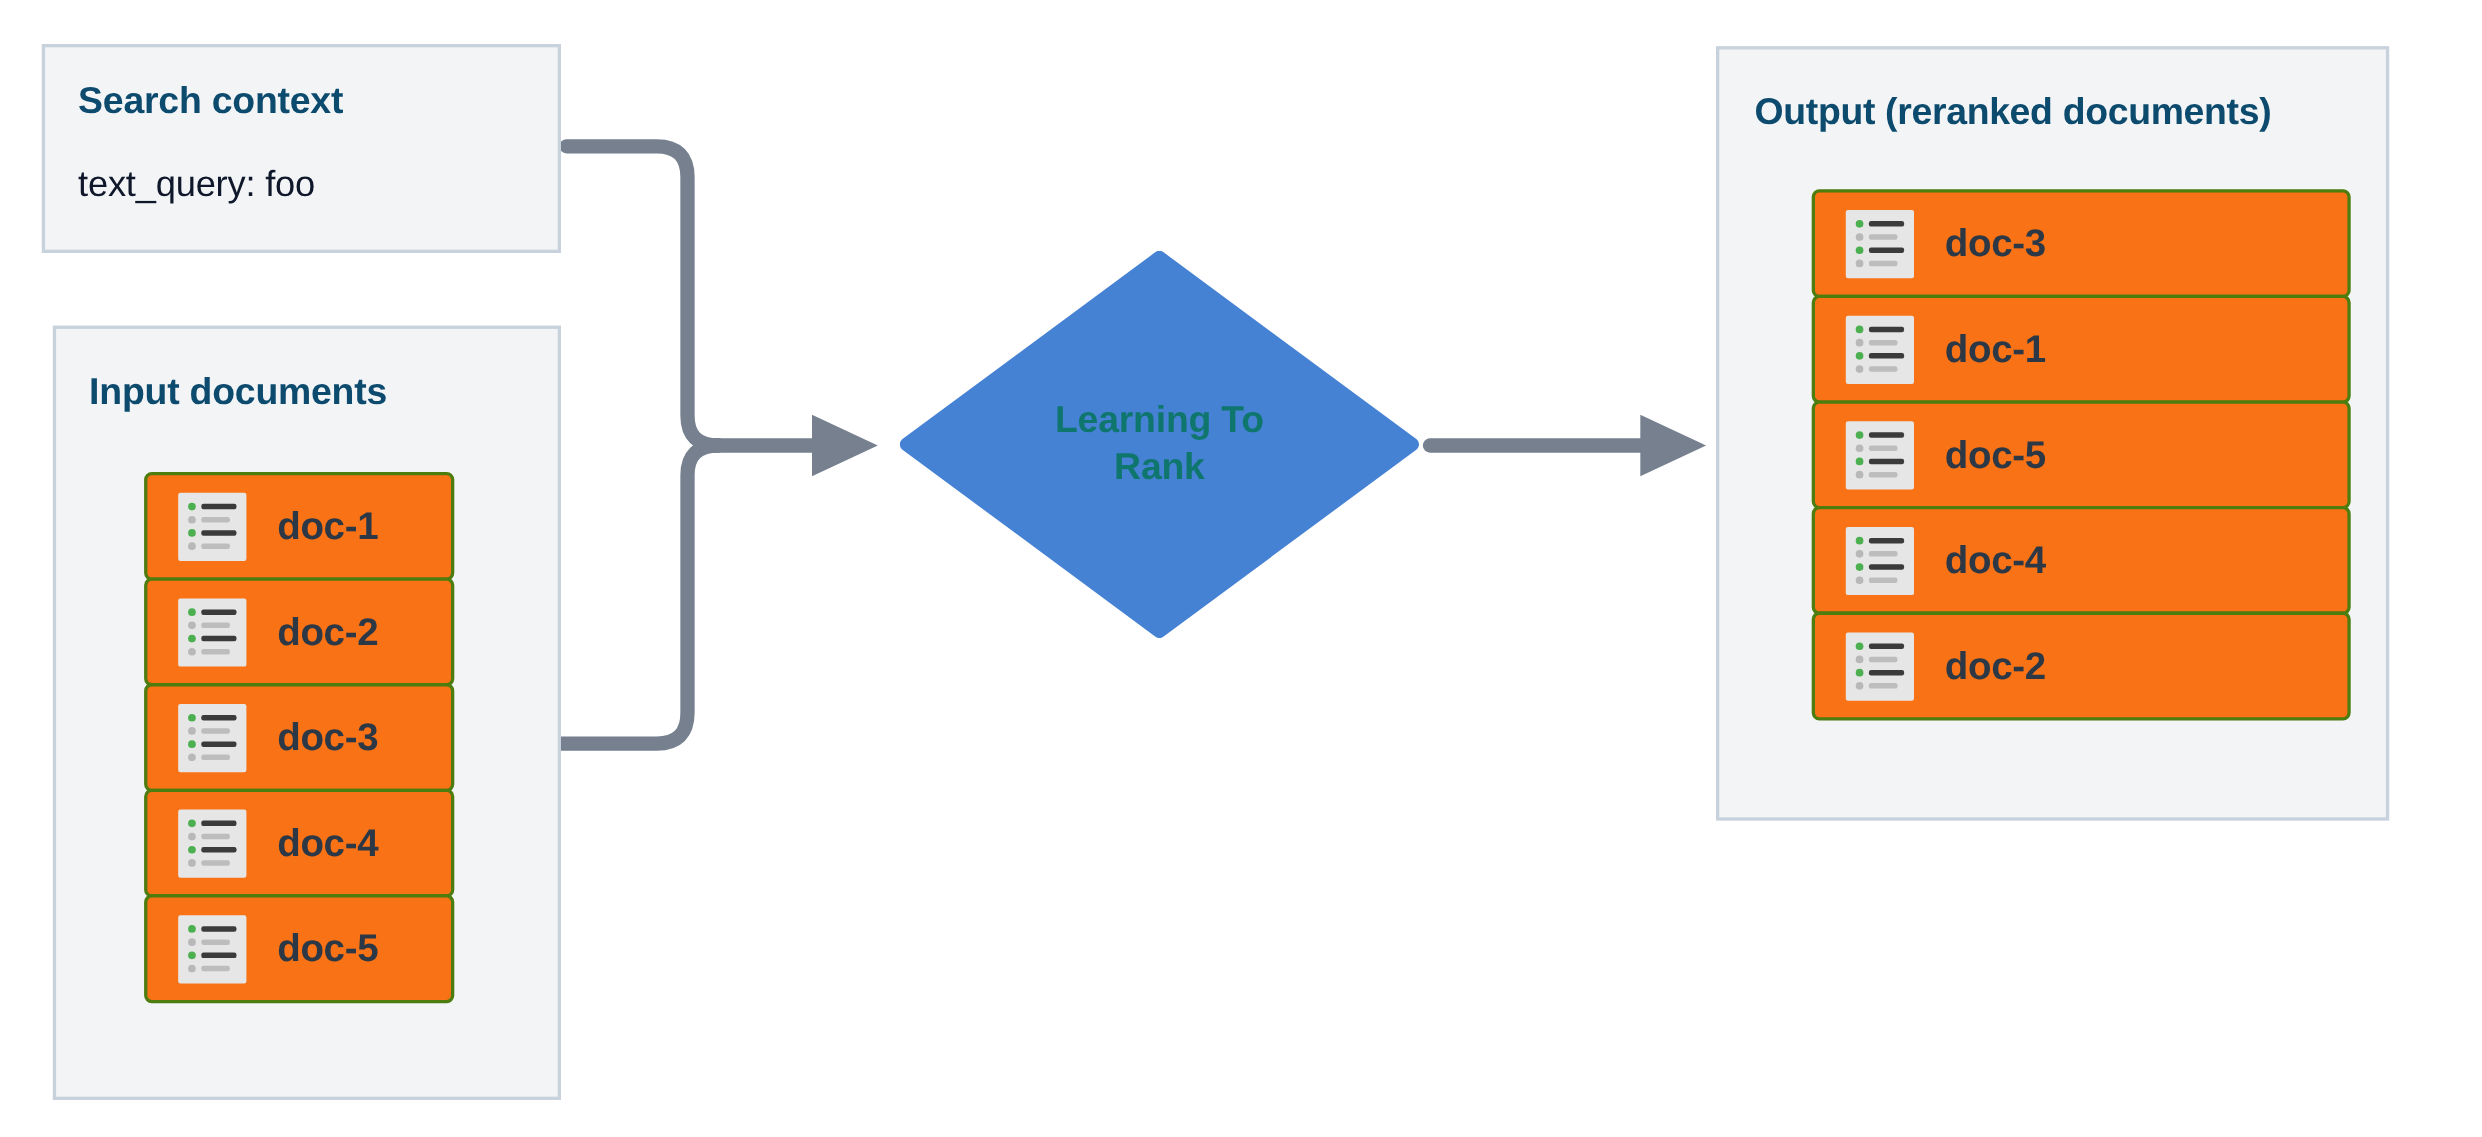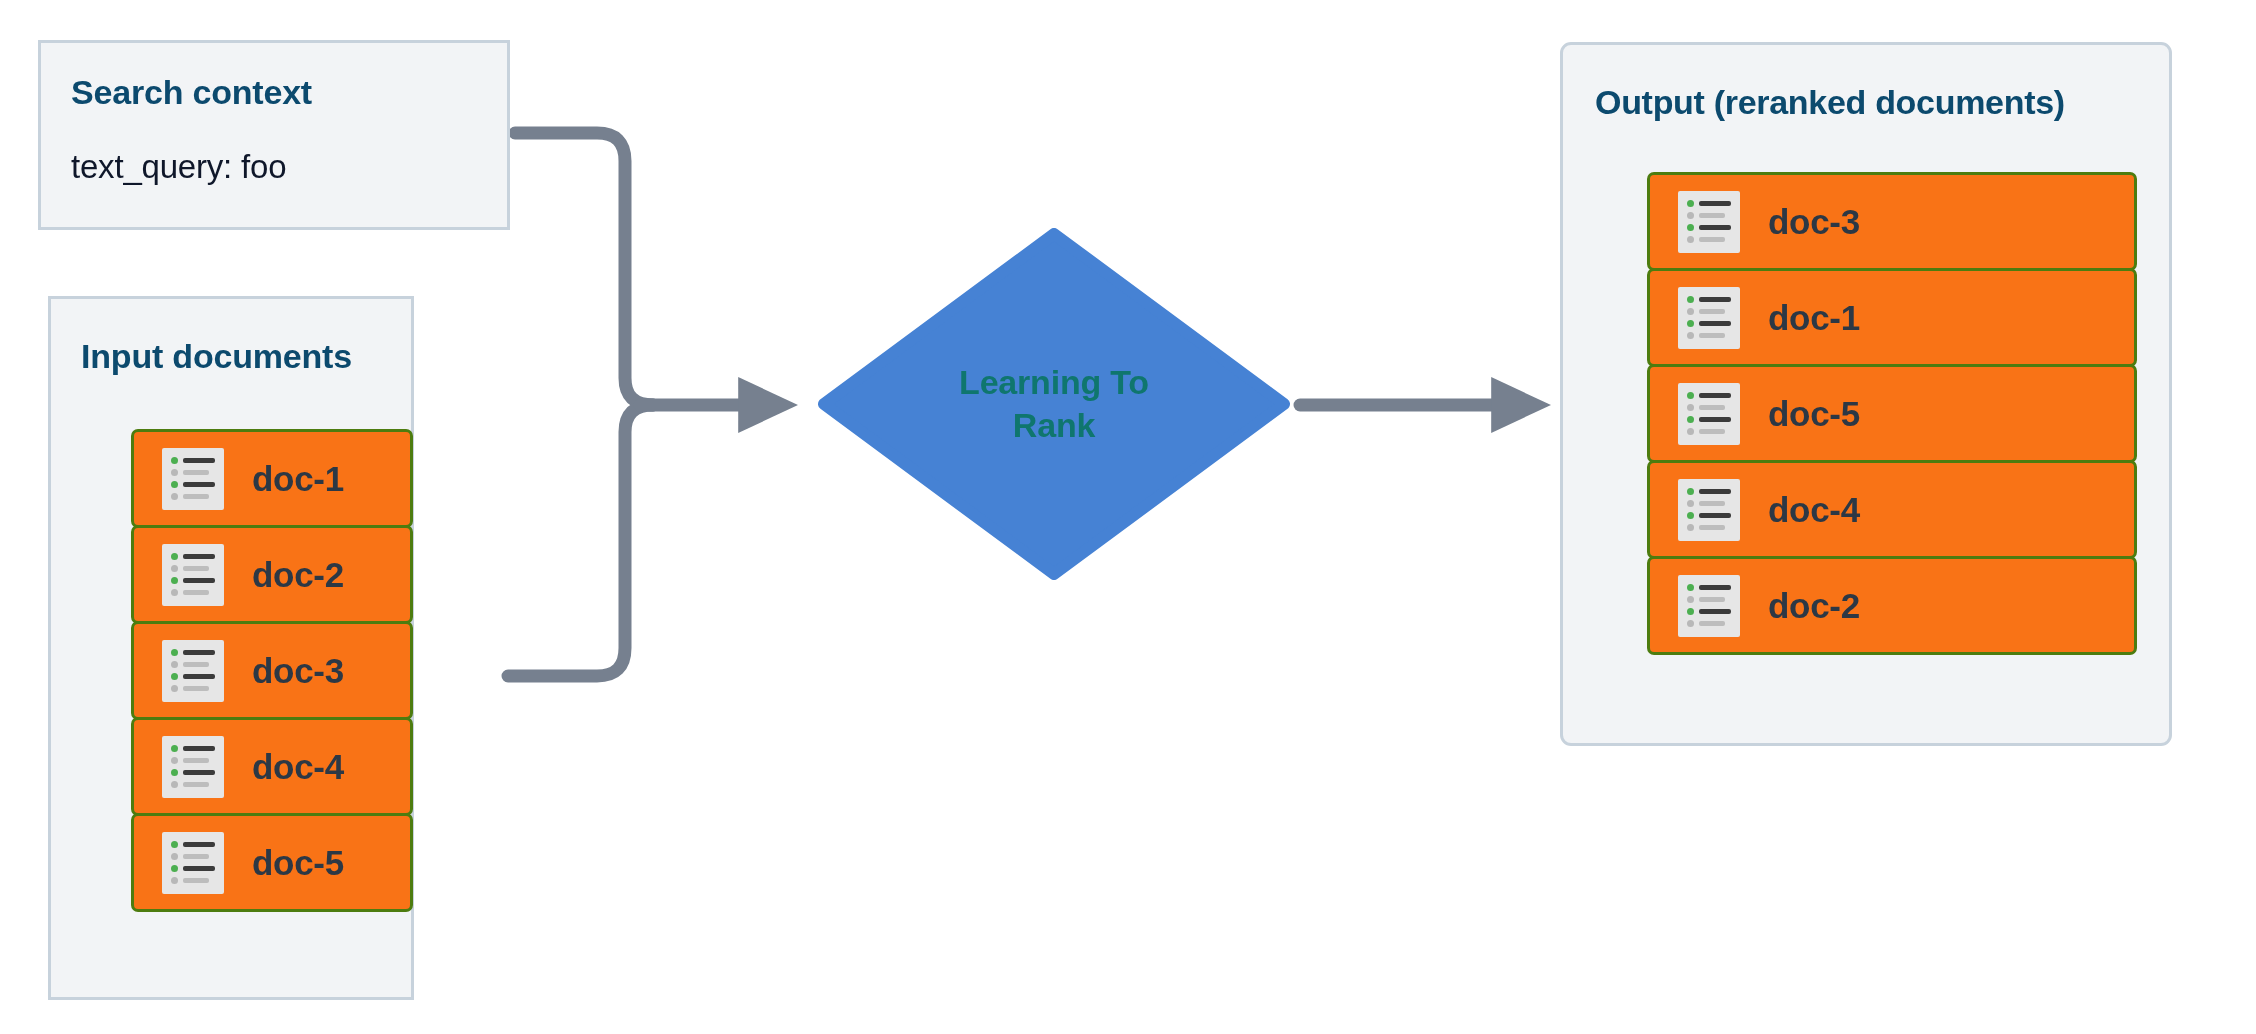--- a/index.html
+++ b/index.html
@@ -56,21 +56,21 @@
     left: 30px;
     top: 105px;
     font-size: 33px;
     letter-spacing: -0.2px;
   }
 
   
   #input-documents {
     left: 48px;
     top: 296px;
-    width: 366px;
+    width: 462px;
     height: 704px;
   }
   #input-documents .panel-title {
     left: 30px;
     top: 38px;
     font-size: 34px;
     letter-spacing: -0.2px;
   }
   #input-doc-list {
     position: absolute;
@@ -78,21 +78,20 @@
     top: 130px;
     width: 282px;
   }
 
   
   #output-panel {
     left: 1560px;
     top: 42px;
     width: 612px;
     height: 704px;
-    border-radius: 11px;
   }
   #output-panel .panel-title {
     left: 32px;
     top: 38px;
     font-size: 34px;
     letter-spacing: -0.3px;
   }
   #output-doc-list {
     position: absolute;
     left: 84px;

